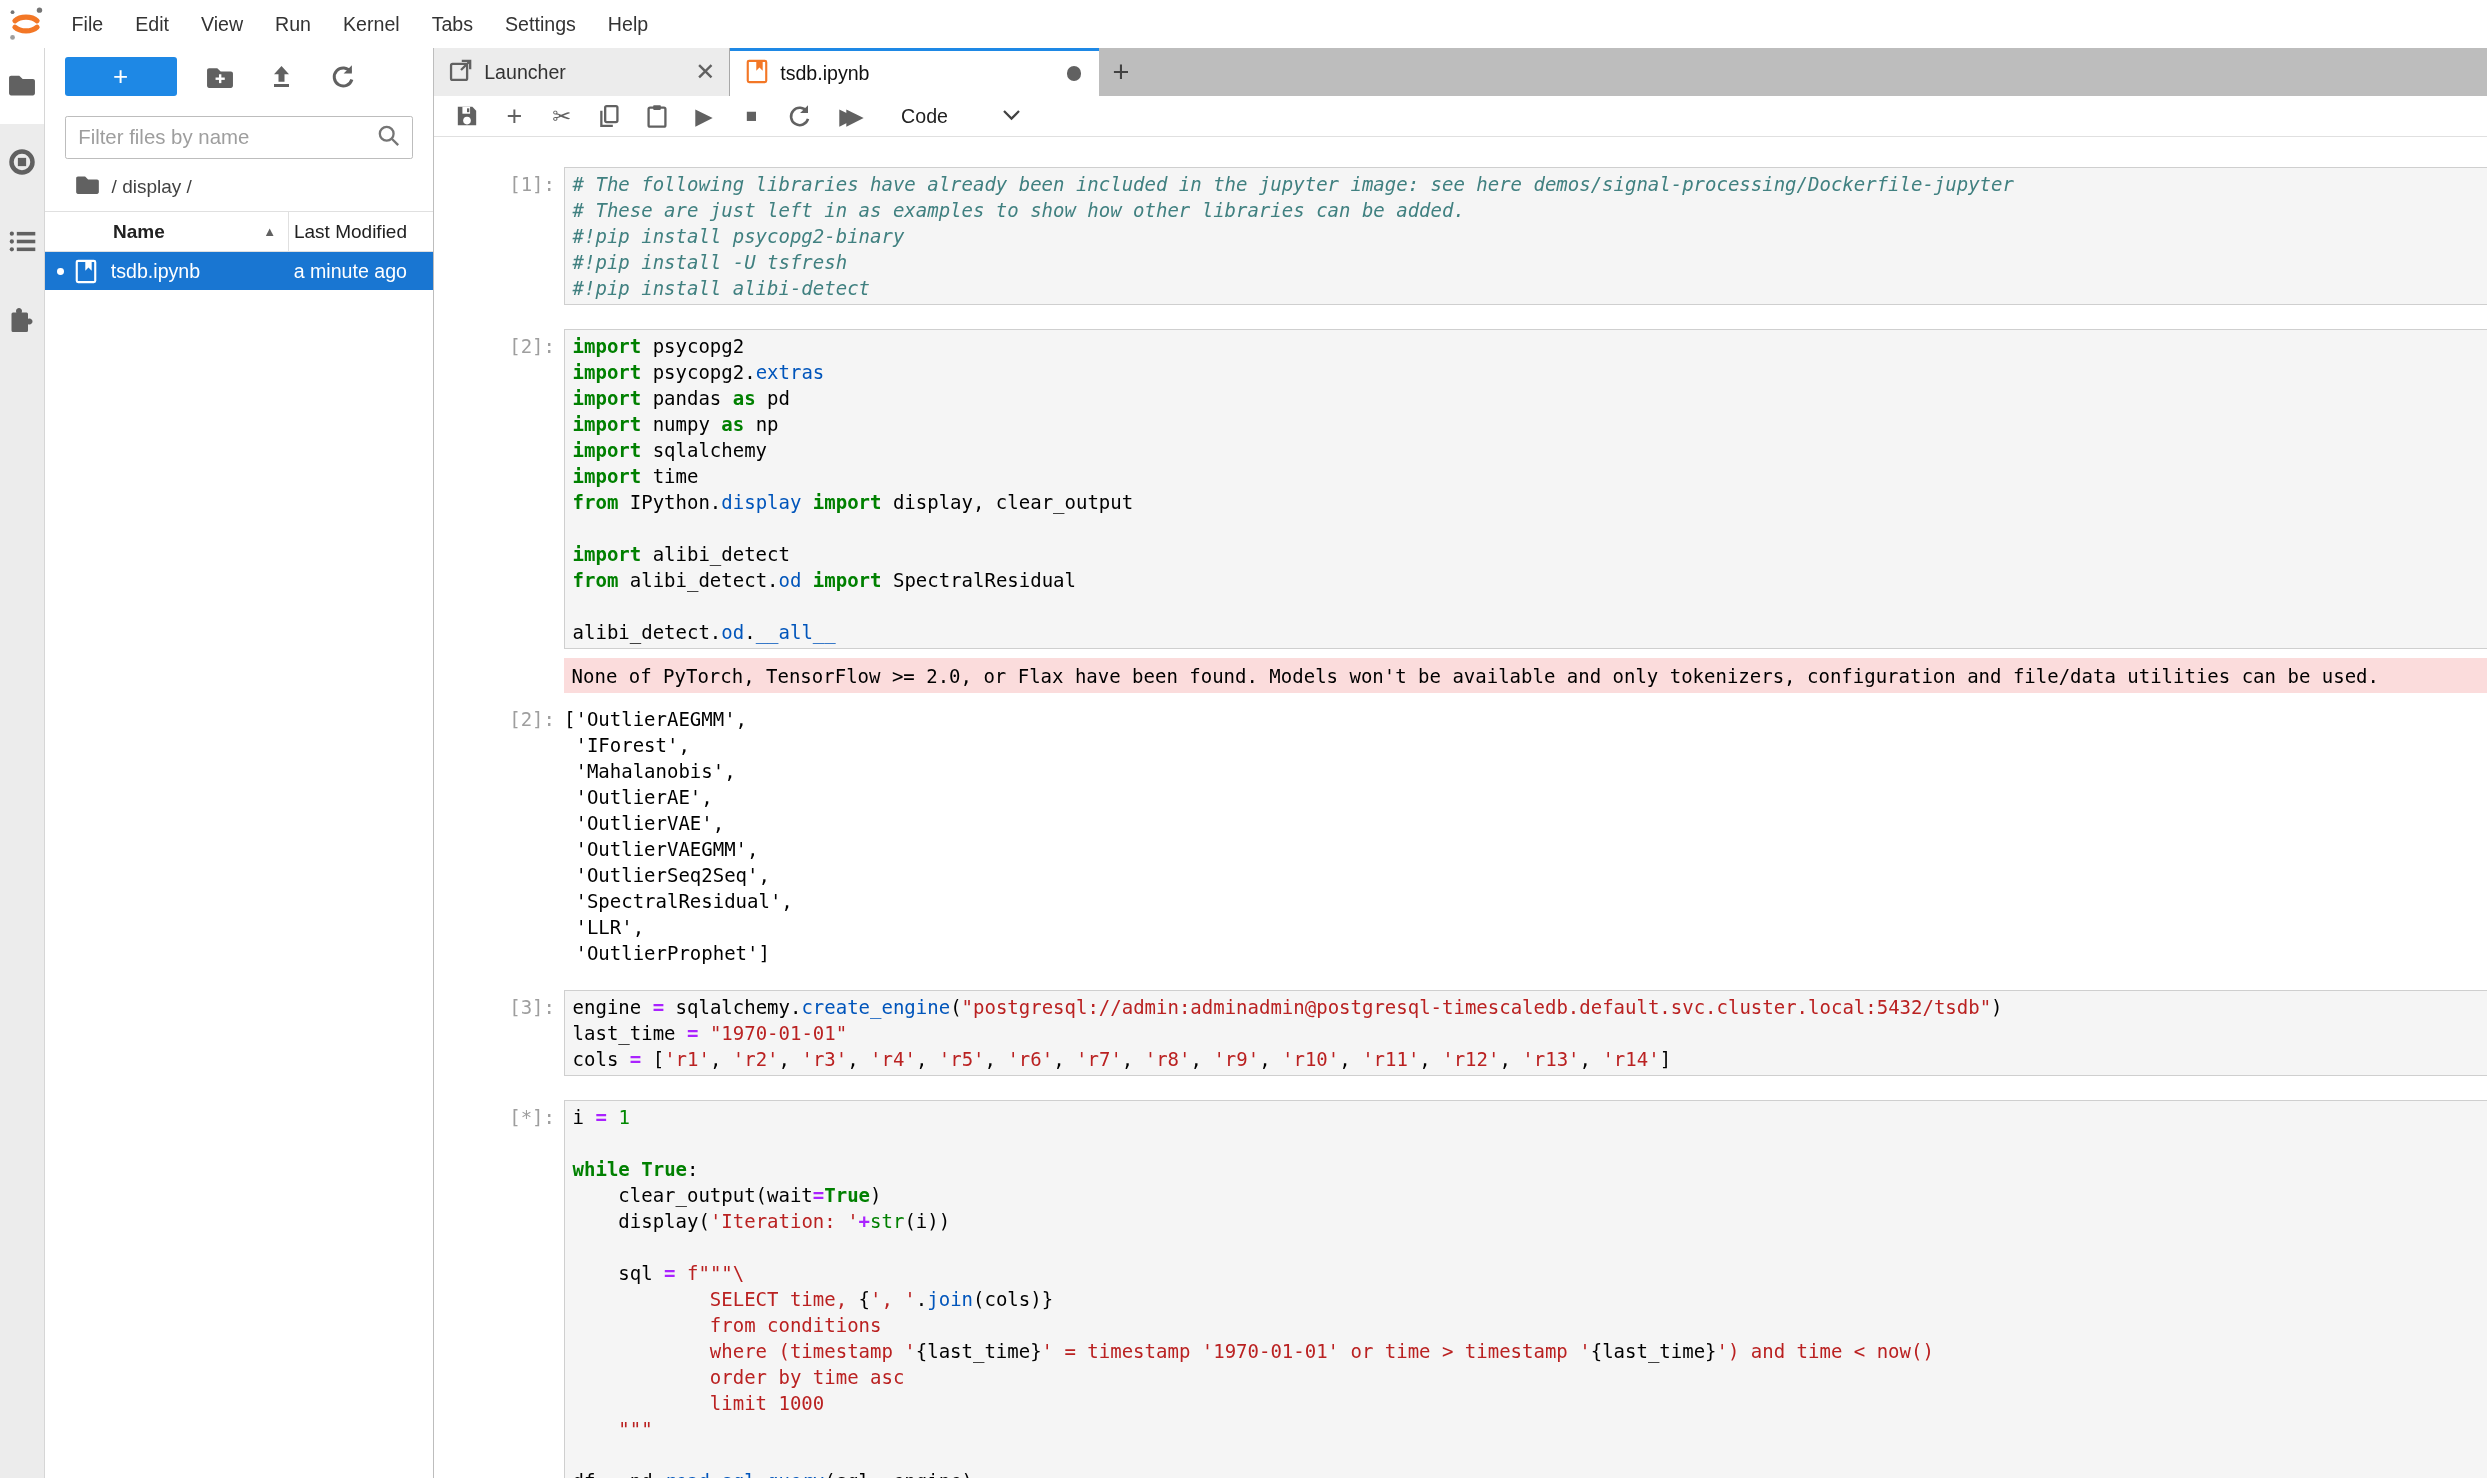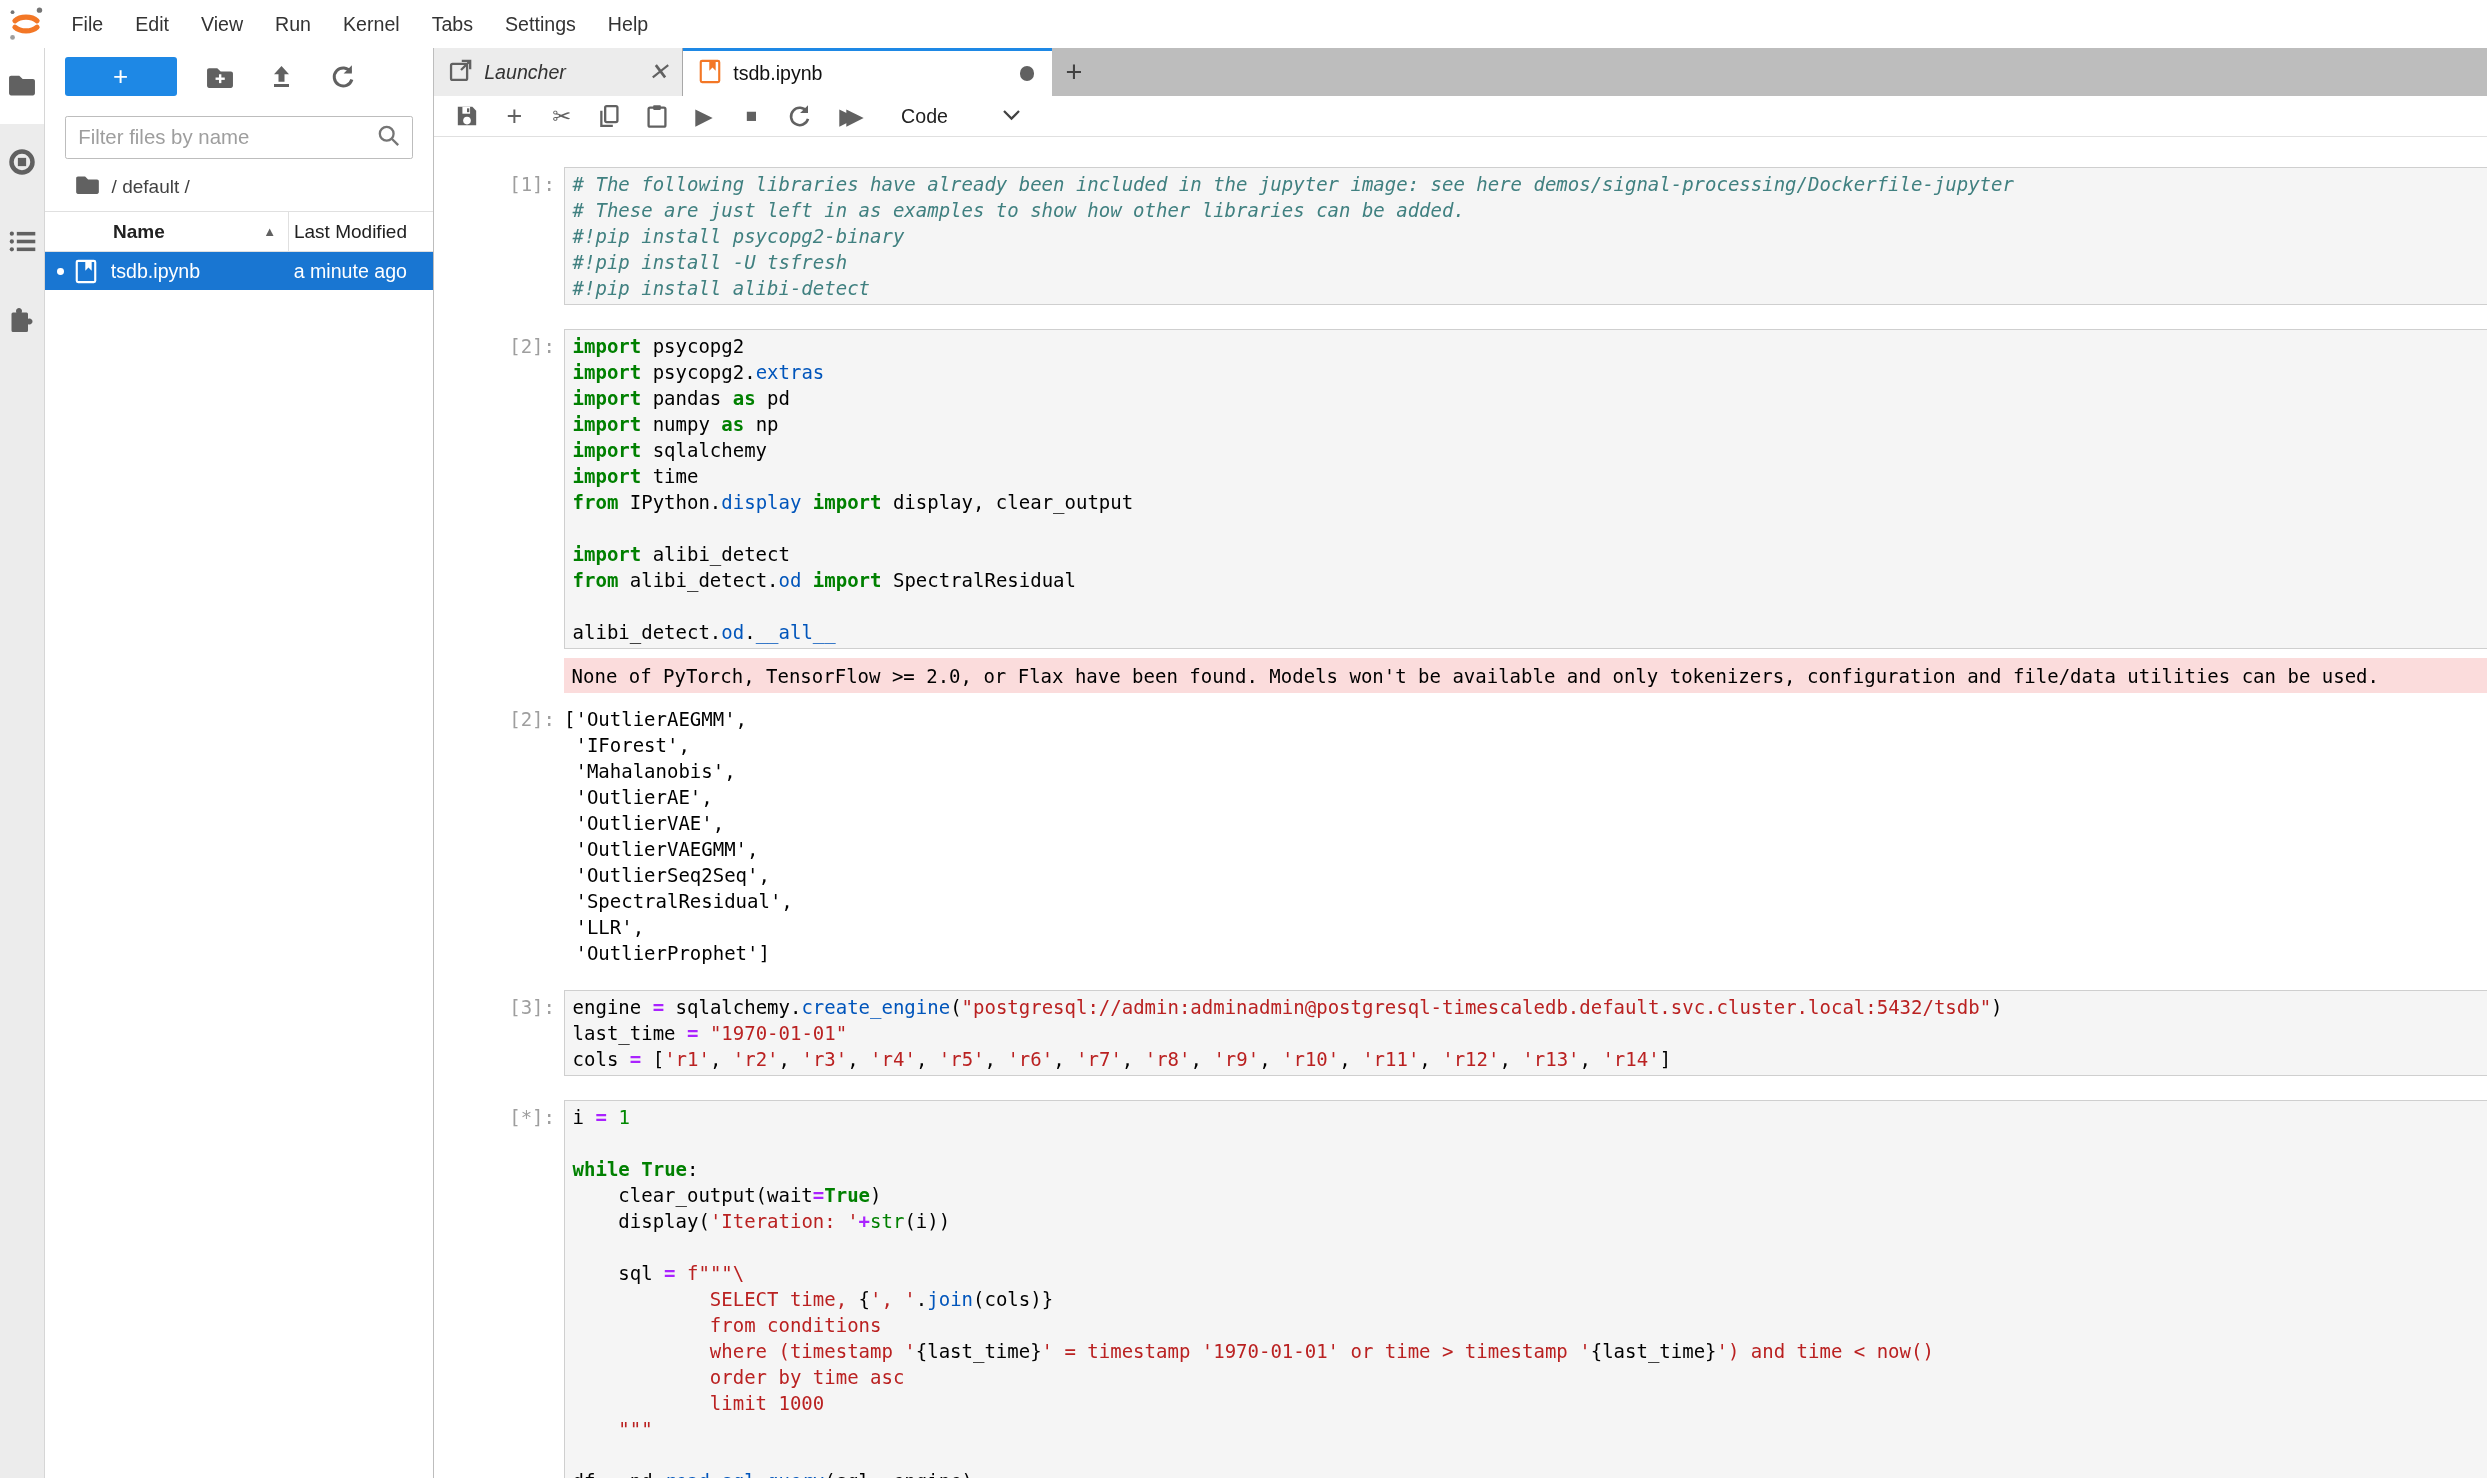--- a/index.html
+++ b/index.html
@@ -32,21 +32,21 @@
   .fb-h-name .arrow{margin-left:auto;margin-right:12px;font-size:13px;color:#616161;font-weight:normal;}
   .fb-h-mod{flex:1;display:flex;align-items:center;justify-content:flex-end;padding-right:26px;}
   .fb-row{height:38px;background:#1976D2;color:#fff;display:flex;align-items:center;font-size:19.6px;}
   .fb-bullet{width:6.8px;height:6.8px;border-radius:50%;background:#fff;margin-left:12px;flex:none;}
   .fb-row .fname{margin-left:12px;}
   .fb-row .ftime{margin-left:auto;padding-right:26px;}
   
   .main{flex:1;display:flex;flex-direction:column;background:#fff;min-width:0;}
   .tabbar{height:48px;background:#BDBDBD;display:flex;align-items:stretch;flex:none;}
   .tab{display:flex;align-items:center;padding:0 13.6px;font-size:19.6px;color:#333;box-sizing:border-box;}
-  .tab.launcher{width:249px;background:#ECECEC;border-right:0.8px solid #A8A8A8;font-style:italic;}
+  .tab.launcher{width:296px;background:#ECECEC;border-right:0.8px solid #A8A8A8;}
   .tab.launcher .closex{margin-left:auto;font-size:24px;color:#616161;line-height:1;}
   .tab.active{width:369px;background:#fff;border-top:3.8px solid #1E88E5;color:#111;}
   .tab .tlabel{margin-left:10.6px;}
   .dirty-dot{width:14.4px;height:14.4px;border-radius:50%;background:#616161;margin-left:auto;margin-right:4.5px;}
   .newtab{width:44px;display:flex;align-items:center;justify-content:center;font-size:29px;color:#424242;}
   .nbtoolbar{height:40px;display:flex;align-items:center;gap:20.4px;padding-left:19.6px;border-bottom:0.8px solid #E0E0E0;flex:none;background:#fff;}
   .tbtn{width:27px;height:27px;display:flex;align-items:center;justify-content:center;color:#616161;font-size:22.7px;}
   .tbtn.small{font-size:19px;}
   .runall{letter-spacing:-10.6px;padding-right:9px;}
   .celltype{font-size:19.6px;color:#212121;margin-left:12px;}
@@ -169,21 +169,21 @@
           </svg>
         </span>
       </div>
 
       <div class="fb-crumb">
         <span>
           <svg width="27" height="22.7" viewBox="0 0 44 38">
             <path d="M3 9c0-1.7 1.3-3 3-3h12l5 5h15c1.7 0 3 1.3 3 3v18c0 1.7-1.3 3-3 3H6c-1.7 0-3-1.3-3-3V9z" fill="#616161"></path>
           </svg>
         </span>
-        <span>/ default /</span>
+        <span>/ display /</span>
       </div>
 
       <div class="fb-divider"></div>
 
       <div class="fb-header">
         <div class="fb-h-name">
           <span>Name</span>
           <span class="arrow">▲</span>
         </div>
         <div class="fb-h-mod">Last Modified</div>

